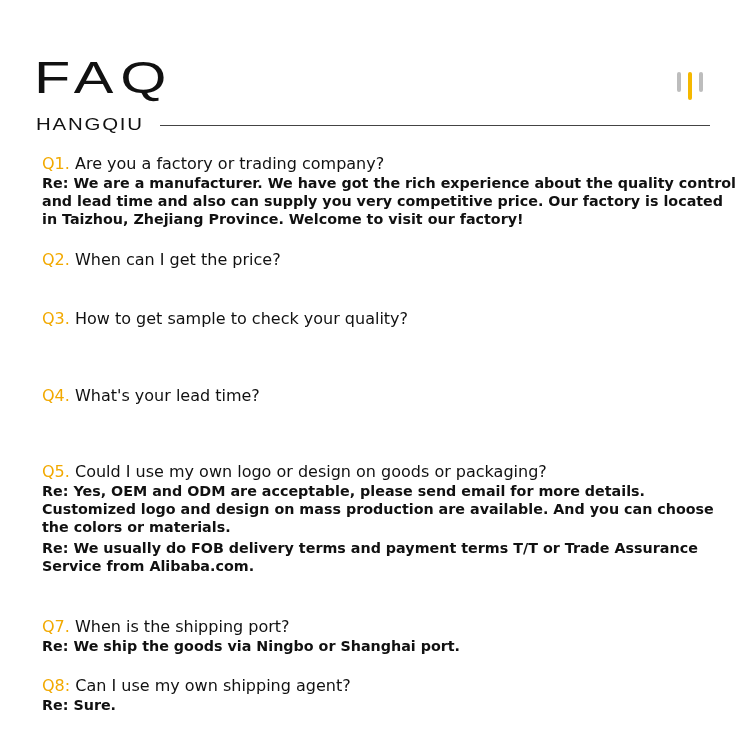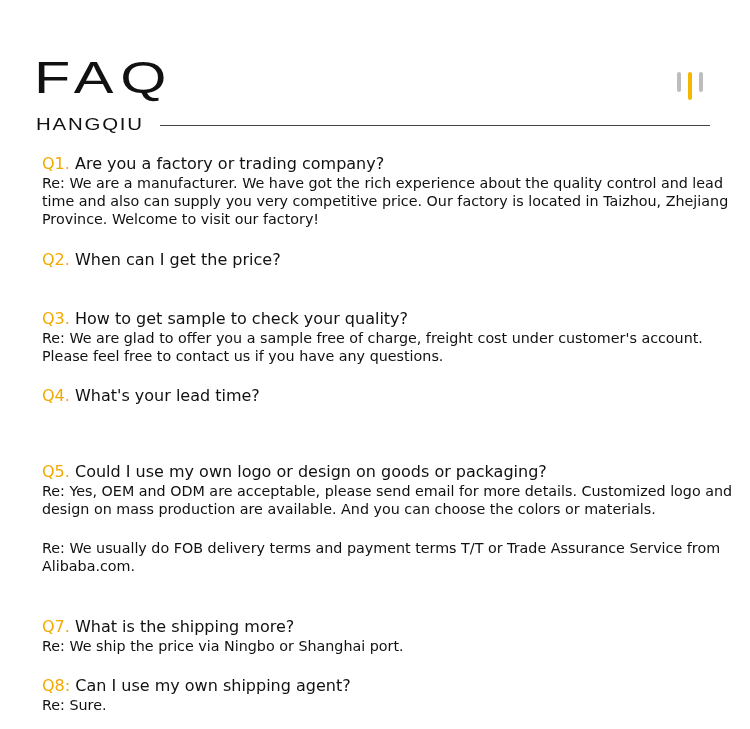--- a/index.html
+++ b/index.html
@@ -9,21 +9,21 @@
   .brand { font-family: "Liberation Sans", sans-serif; font-size: 17px; letter-spacing: 1.5px; transform: scaleX(1.2); transform-origin: left; color: #111; white-space: nowrap; width: 118px; }
   .brand-line { flex: 1; height: 1px; background: #444; margin-left: 6px; }
   .logo-bars { position: absolute; left: 676px; top: 70px; width: 30px; height: 30px; }
   .logo-bars span { position: absolute; top: 2px; width: 4px; border-radius: 2px; }
   .bar1 { left: 1px; height: 20px; background: #bdbdbd; }
   .bar2 { left: 12px; height: 28px; background: #f5b800; }
   .bar3 { left: 23px; height: 20px; background: #bdbdbd; }
   .qa { position: absolute; left: 42px; width: 700px; }
   .q { font-size: 16px; line-height: 20px; font-weight: normal; color: #111; white-space: nowrap; }
   .qnum { color: #f2a900; }
-  .a { font-size: 14.3px; line-height: 18px; color: #111; }
+  .a { font-size: 14.3px; line-height: 18px; color: #111; font-weight: bold; }
 </style>
 </head>
 <body>
 
 <div class="faq-title">FAQ</div>
 <div class="logo-bars">
   <span class="bar1"></span>
   <span class="bar2"></span>
   <span class="bar3"></span>
 </div>
@@ -36,37 +36,36 @@
   <div class="q"><span class="qnum">Q1.</span> <span>Are you a factory or trading company?</span></div>
   <div class="a">Re: We are a manufacturer. We have got the rich experience about the quality control and lead time and also can supply you very competitive price. Our factory is located in Taizhou, Zhejiang Province. Welcome to visit our factory!</div>
 </div>
 
 <div class="qa" style="top:250px">
   <div class="q"><span class="qnum">Q2.</span> <span>When can I get the price?</span></div>
 </div>
 
 <div class="qa" style="top:309px">
   <div class="q"><span class="qnum">Q3.</span> <span>How to get sample to check your quality?</span></div>
-  <div class="a">Re: We are glad to offer you a sample free of charge, freight cost under customer's account. Please feel free to contact us if you have any questions.</div>
 </div>
 
 <div class="qa" style="top:386px">
   <div class="q"><span class="qnum">Q4.</span> <span>What's your lead time?</span></div>
 </div>
 
 <div class="qa" style="top:462px">
   <div class="q"><span class="qnum">Q5.</span> <span>Could I use my own logo or design on goods or packaging?</span></div>
   <div class="a">Re: Yes, OEM and ODM are acceptable, please send email for more details. Customized logo and design on mass production are available. And you can choose the colors or materials.</div>
 </div>
 
 <div class="qa" style="top:539px">
   <div class="a">Re: We usually do FOB delivery terms and payment terms T/T or Trade Assurance Service from Alibaba.com.</div>
 </div>
 
 <div class="qa" style="top:617px">
-  <div class="q"><span class="qnum">Q7.</span> <span>What is the shipping more?</span></div>
-  <div class="a">Re: We ship the price via Ningbo or Shanghai port.</div>
+  <div class="q"><span class="qnum">Q7.</span> <span>When is the shipping port?</span></div>
+  <div class="a">Re: We ship the goods via Ningbo or Shanghai port.</div>
 </div>
 
 <div class="qa" style="top:676px">
   <div class="q"><span class="qnum">Q8:</span> <span>Can I use my own shipping agent?</span></div>
   <div class="a">Re: Sure.</div>
 </div>
 
 </body></html>

